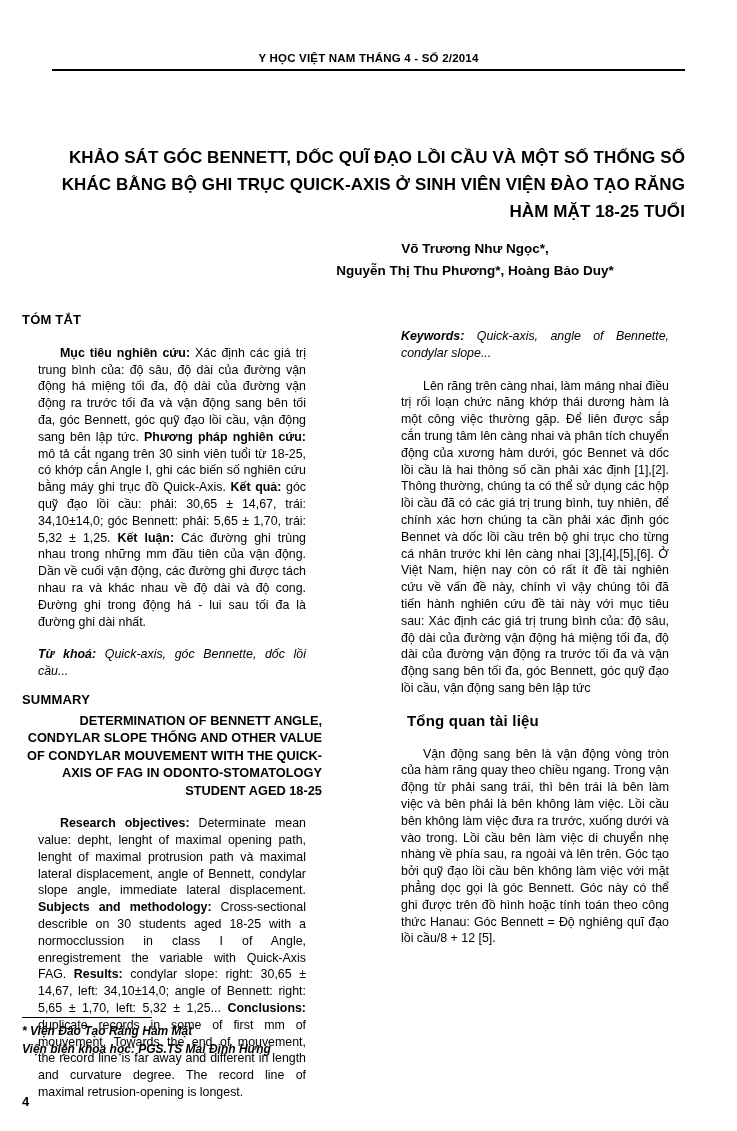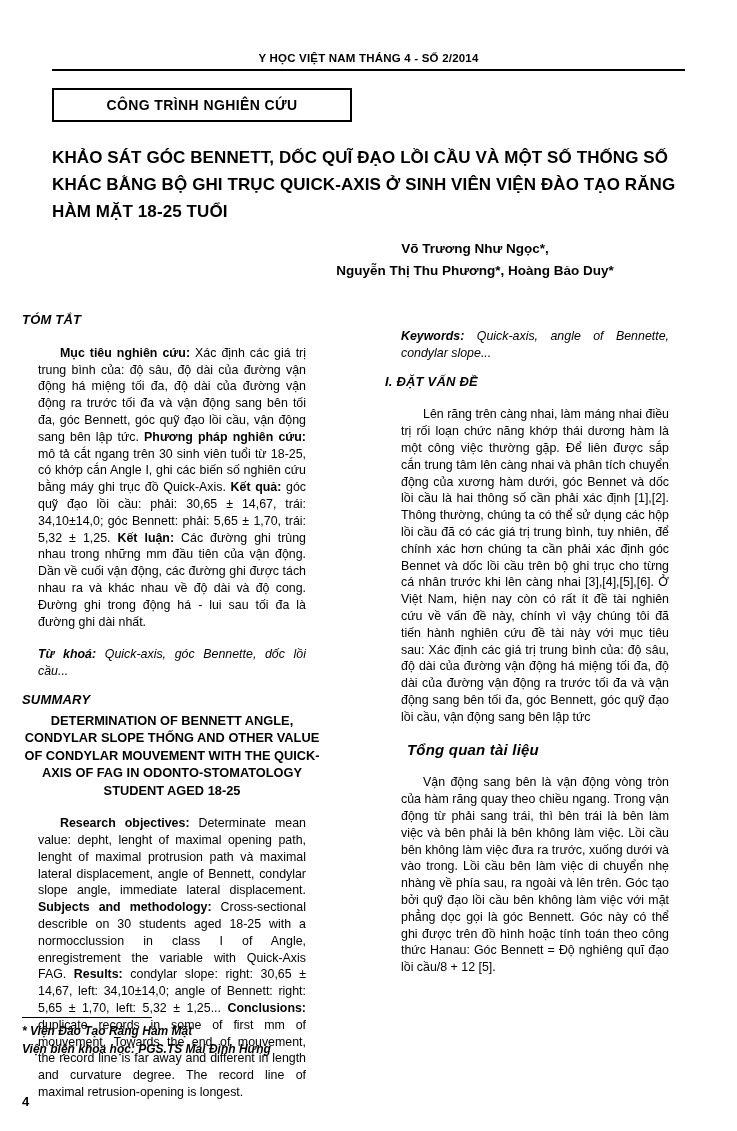--- a/index.html
+++ b/index.html
@@ -65,21 +65,21 @@
     font-weight: bold;
     letter-spacing: 0.4px;
   }
 
   
   .title {
     position: absolute;
     left: 52px;
     top: 128px;
     width: 633px;
-    text-align: left;
+    text-align: right;
     font-size: 17px;
     font-weight: bold;
     line-height: 27px;
     letter-spacing: 0.1px;
   }
   .authors {
     position: absolute;
     right: 52px;
     top: 222px;
     width: 420px;
@@ -99,35 +99,34 @@
     text-align: justify;
   }
   .col-left  { left: 22px; }
   .col-right { left: 385px; }
 
   .h-sec {
     font-size: 13px;
     font-weight: bold;
     margin: 0 0 2px 0;
     letter-spacing: 0.2px;
-    font-style: italic;
   }
 
   p {
     margin: 16px;
     text-indent: 22px;
     text-align: justify;
   }
   b { font-weight: bold; }
 
   .sum-title {
     font-size: 12.8px;
     font-weight: bold;
     line-height: 17.5px;
-    text-align: center;
+    text-align: right;
     margin: 3px 0 2px 0;
     text-indent: 0;
   }
 
   .kw {
     text-indent: 0;
     margin-bottom: 12px;
   }
 
   
@@ -158,23 +157,20 @@
   }
 </style>
 </head>
 <body>
 
 <div class="page">
 
   <div class="running-head">Y HỌC VIỆT NAM THÁNG 4 - SỐ 2/2014</div>
   <div class="rule-top"></div>
 
-  <div class="stamp">
-    <div class="stamp-inner">CÔNG TRÌNH NGHIÊN CỨU</div>
-  </div>
 
   <div class="title">KHẢO SÁT GÓC BENNETT, DỐC QUĨ ĐẠO LỒI CẦU VÀ MỘT SỐ THỐNG SỐ KHÁC BẰNG BỘ GHI TRỤC QUICK-AXIS Ở SINH VIÊN VIỆN ĐÀO TẠO RĂNG HÀM MẶT 18-25 TUỔI</div>
 
   <div class="authors">
     <div>Võ Trương Như Ngọc*,</div>
     <div>Nguyễn Thị Thu Phương*, Hoàng Bảo Duy*</div>
   </div>
 
   <div class="col col-left">
     <div class="h-sec">TÓM TẮT</div>
@@ -182,21 +178,20 @@
     <p class="kw" style="font-style:italic;"><b>Từ khoá:</b> Quick-axis, góc Bennette, dốc lồi cầu...</p>
 
     <div class="h-sec">SUMMARY</div>
     <p class="sum-title">DETERMINATION OF BENNETT ANGLE, CONDYLAR SLOPE THỐNG AND OTHER VALUE OF CONDYLAR MOUVEMENT WITH THE QUICK-AXIS OF FAG IN ODONTO-STOMATOLOGY STUDENT AGED 18-25</p>
     <p><b>Research objectives:</b> Determinate mean value: depht, lenght of maximal opening path, lenght of maximal protrusion path và maximal lateral displacement, angle of Bennett, condylar slope angle, immediate lateral displacement. <b>Subjects and methodology:</b> Cross-sectional describle on 30 students aged 18-25 with a normocclussion in class I of Angle, enregistrement the variable with Quick-Axis FAG. <b>Results:</b> condylar slope: right: 30,65 ± 14,67, left: 34,10±14,0; angle of Bennett: right: 5,65 ± 1,70, left: 5,32 ± 1,25... <b>Conclusions:</b> duplicate records in some of first mm of mouvement. Towards the end of mouvement, the record line is far away and different in length and curvature degree. The record line of maximal retrusion-opening is longest.</p>
   </div>
 
   <div class="col col-right">
     <p class="kw" style="font-style:italic;"><b>Keywords:</b> Quick-axis, angle of Bennette, condylar slope...</p>
 
-    <div class="h-sec">I. ĐẶT VẤN ĐỀ</div>
     <p>Lên răng trên càng nhai, làm máng nhai điều trị rối loạn chức năng khớp thái dương hàm là một công việc thường gặp. Để liên được sắp cắn trung tâm lên càng nhai và phân tích chuyển động của xương hàm dưới, góc Bennet và dốc lồi cầu là hai thông số cần phải xác định [1],[2]. Thông thường, chúng ta có thể sử dụng các hộp lồi cầu đã có các giá trị trung bình, tuy nhiên, để chính xác hơn chúng ta cần phải xác định góc Bennet và dốc lồi cầu trên bộ ghi trục cho từng cá nhân trước khi lên càng nhai [3],[4],[5],[6]. Ở Việt Nam, hiện nay còn có rất ít đề tài nghiên cứu về vấn đề này, chính vì vậy chúng tôi đã tiến hành nghiên cứu đề tài này với mục tiêu sau: Xác định các giá trị trung bình của: độ sâu, độ dài của đường vận động há miệng tối đa, độ dài của đường vận động ra trước tối đa và vận động sang bên tối đa, góc Bennett, góc quỹ đạo lồi cầu, vận động sang bên lập tức</p>
 
     <div class="h-sec" style="text-indent:22px; font-size:15px; margin-top:8px;">Tổng quan tài liệu</div>
     <p>Vận động sang bên là vận động vòng tròn của hàm răng quay theo chiều ngang. Trong vận động từ phải sang trái, thì bên trái là bên làm việc và bên phải là bên không làm việc. Lồi cầu bên không làm việc đưa ra trước, xuống dưới và vào trong. Lồi cầu bên làm việc di chuyển nhẹ nhàng về phía sau, ra ngoài và lên trên. Góc tạo bởi quỹ đạo lồi cầu bên không làm việc với mặt phẳng dọc gọi là góc Bennett. Góc này có thể ghi được trên đồ hình hoặc tính toán theo công thức Hanau: Góc Bennett = Độ nghiêng quĩ đạo lồi cầu/8 + 12 [5].</p>
   </div>
 
   <div class="footrule"></div>
   <div class="footnote">
     <div>* Viện Đào Tạo Răng Hàm Mặt</div>
     <div>Viện biện khoa học: PGS.TS Mai Đình Hưng</div>

